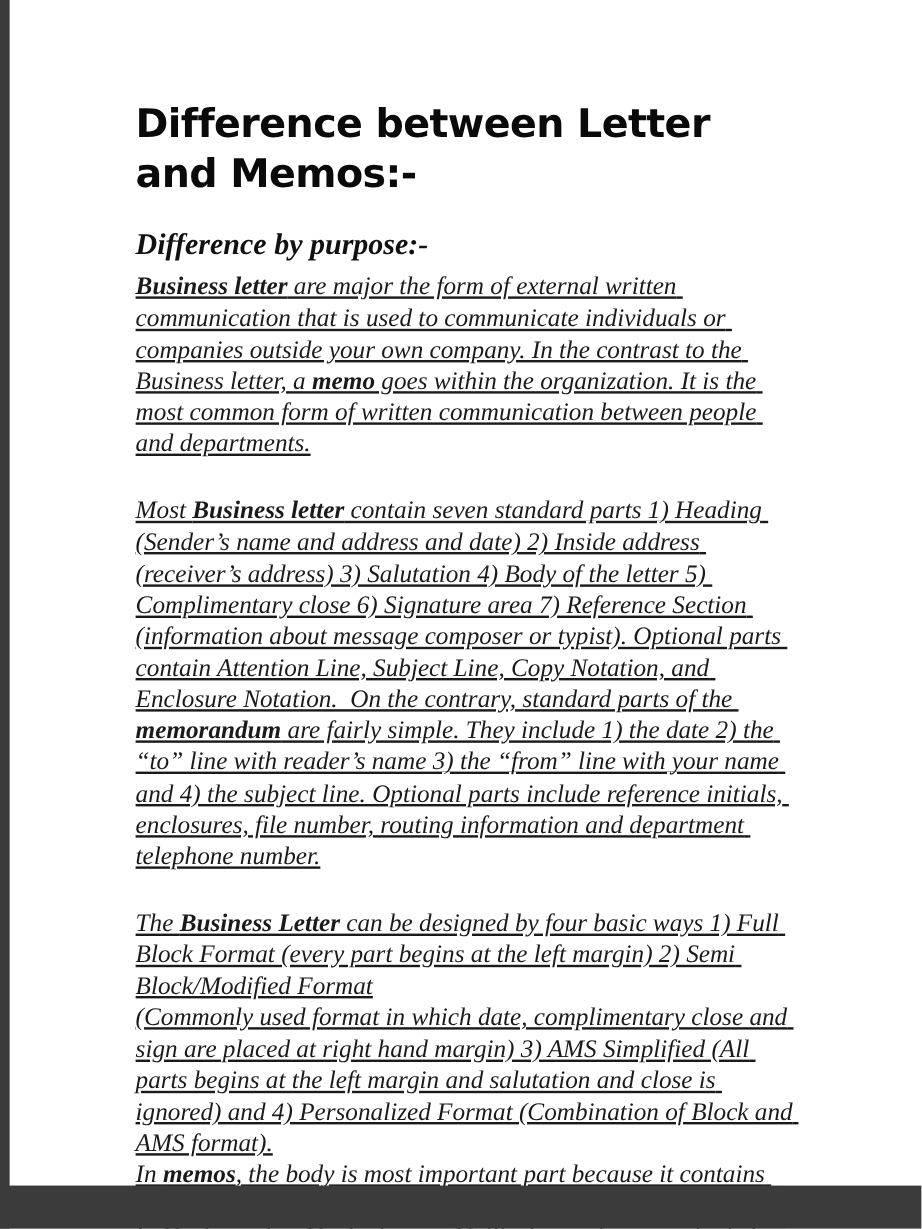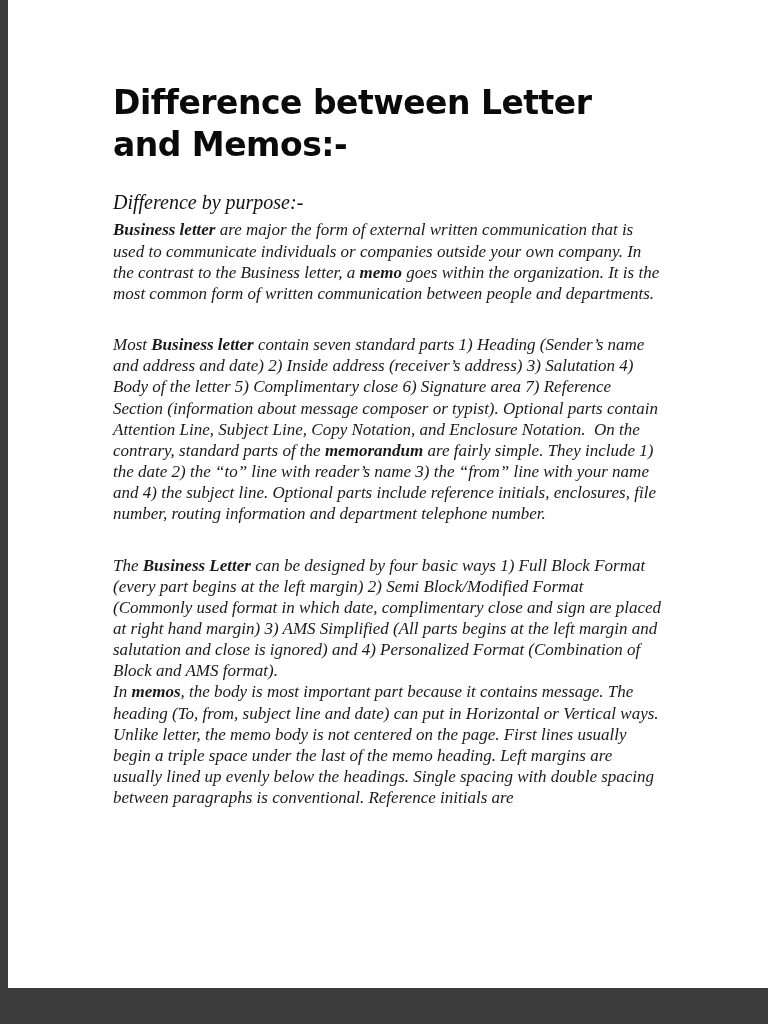--- a/index.html
+++ b/index.html
@@ -49,35 +49,36 @@
     color: #0a0a0a;
     letter-spacing: -0.5px;
     margin: 0 0 24px 0;
   }
   .section {
     margin: 0 0 30px 0;
   }
   .section-heading {
     font-family: "Liberation Serif", serif;
     font-style: italic;
-    font-weight: 400;
-    font-size: 20px;
+    font-weight: 700;
+    font-size: 25px;
     line-height: 1.2;
     color: #111111;
     margin: 0 0 5px 0;
   }
   .section-body {
     font-family: "Liberation Serif", serif;
     font-style: italic;
     font-weight: 400;
-    font-size: 17px;
+    font-size: 21px;
     line-height: 1.245;
     color: #1a1a1a;
     white-space: pre-wrap;
     margin: 0;
+    text-decoration: underline;
   }
   .section-body .b {
     font-weight: 700;
   }
 </style>
 </head>
 <body>
 
 <div class="viewer">
   <div class="page">

